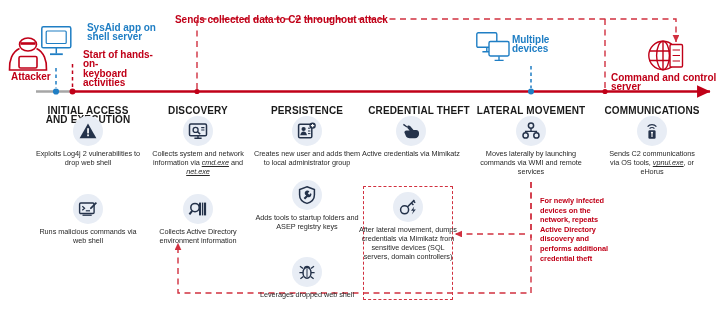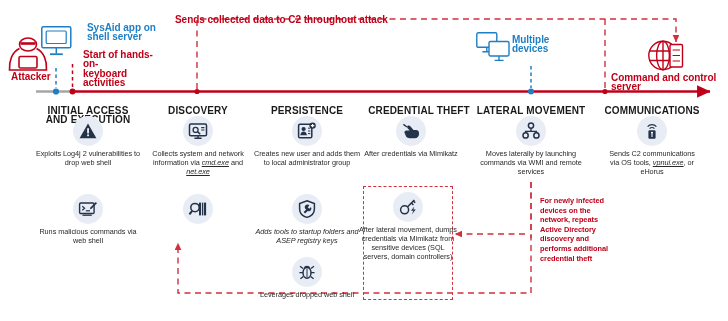--- a/index.html
+++ b/index.html
@@ -246,37 +246,38 @@
   <div class="step" style="left:198px; top:194px;">
     <span class="ico">
       <svg width="20" height="20" viewBox="0 0 20 20">
         <rect x="11" y="3.6" width="2.1" height="12.8" fill="#24324a"></rect>
         <rect x="14" y="3.6" width="1.3" height="12.8" fill="#24324a"></rect>
         <rect x="16" y="3.6" width="2.1" height="12.8" fill="#24324a"></rect>
         <circle cx="7" cy="8.6" r="4.2" fill="none" stroke="#24324a" stroke-width="1.5"></circle>
         <path d="M4.2 11.8 L1.4 15.4" stroke="#24324a" stroke-width="2"></path>
       </svg>
     </span>
+    <div class="cap">Collects Active Directory environment information</div>
   </div>
 
   <div class="step" style="left:307px; top:116px;">
     <span class="ico">
       <svg width="20" height="20" viewBox="0 0 20 20">
         <rect x="1.6" y="3.2" width="13.2" height="13.6" rx="1.4" fill="none" stroke="#24324a" stroke-width="1.5"></rect>
         <circle cx="6.6" cy="8" r="2.1" fill="#24324a"></circle>
         <path d="M3.2 14.2 c0.6-2.6 2-3.6 3.4-3.6 s2.8 1 3.4 3.6 z" fill="#24324a"></path>
         <path d="M11 7.2 h2.4 M11 10 h2.4 M11 12.6 h2.4" stroke="#24324a" stroke-width="1"></path>
         <circle cx="15.6" cy="4.6" r="3.2" fill="#24324a"></circle>
         <path d="M15.6 2.9 v3.4 M13.9 4.6 h3.4" stroke="#ffffff" stroke-width="1.1"></path>
       </svg>
     </span>
     <div class="cap">Creates new user and adds them to local administrator group</div>
   </div>
 
-  <div class="step" style="left:307px; top:194px;font-style:italic;">
+  <div class="step" style="left:307px; top:180px;">
     <span class="ico">
       <svg width="20" height="20" viewBox="0 0 20 20">
         <path d="M10 1.8 L17.4 4.6 V10 c0 4.4-3.4 7.2-7.4 8.4 C6 17.2 2.6 14.4 2.6 10 V4.6 Z" fill="none" stroke="#24324a" stroke-width="1.5"></path>
         <path d="M12.4 6.6 a2.6 2.6 0 1 0 -3.2 3.9 l-2.6 2.6 1.5 1.5 2.6-2.6 a2.6 2.6 0 0 0 3.2-3.9 l-1.6 1.6 -1.5-1.5 z" fill="#24324a"></path>
       </svg>
     </span>
     <div class="cap">Adds tools to startup folders and ASEP registry keys</div>
   </div>
 
   <div class="step" style="left:307px; top:257px;">
@@ -291,21 +292,21 @@
     <div class="cap">Leverages dropped web shell</div>
   </div>
 
   <div class="step" style="left:411px; top:116px;">
     <span class="ico">
       <svg width="20" height="20" viewBox="0 0 20 20">
         <path d="M3.4 11.4 c0-1.2 0.9-2 2-2 h3.2 l-2-2.2 c-0.7-0.8-0.6-1.8 0.1-2.4 0.8-0.6 1.8-0.4 2.4 0.3 l3.4 3.8 h2.6 c1.6 0 2.9 1.2 2.9 2.8 v1.6 c0 2.2-1.8 4-4 4 H8.6 c-1.4 0-2.6-0.6-3.5-1.7 z" fill="#24324a"></path>
         <path d="M2.4 3.4 L6 6" stroke="#24324a" stroke-width="1.3"></path>
       </svg>
     </span>
-    <div class="cap">After credentials via Mimikatz</div>
+    <div class="cap">Active credentials via Mimikatz</div>
   </div>
 
   <div class="step" style="left:408px; top:192px; width:98px;">
     <span class="ico">
       <svg width="20" height="20" viewBox="0 0 20 20">
         <circle cx="6.6" cy="12.8" r="4" fill="none" stroke="#24324a" stroke-width="1.5"></circle>
         <path d="M9.4 10 L16.4 3" stroke="#24324a" stroke-width="1.6"></path>
         <path d="M13.4 6 L15.4 8 M15.4 4 L17.2 5.8" stroke="#24324a" stroke-width="1.5"></path>
         <path d="M16.2 9.4 L13 13.8 h2.4 l-1.6 3.8 4-5 h-2.4 z" fill="#24324a"></path>
       </svg>

